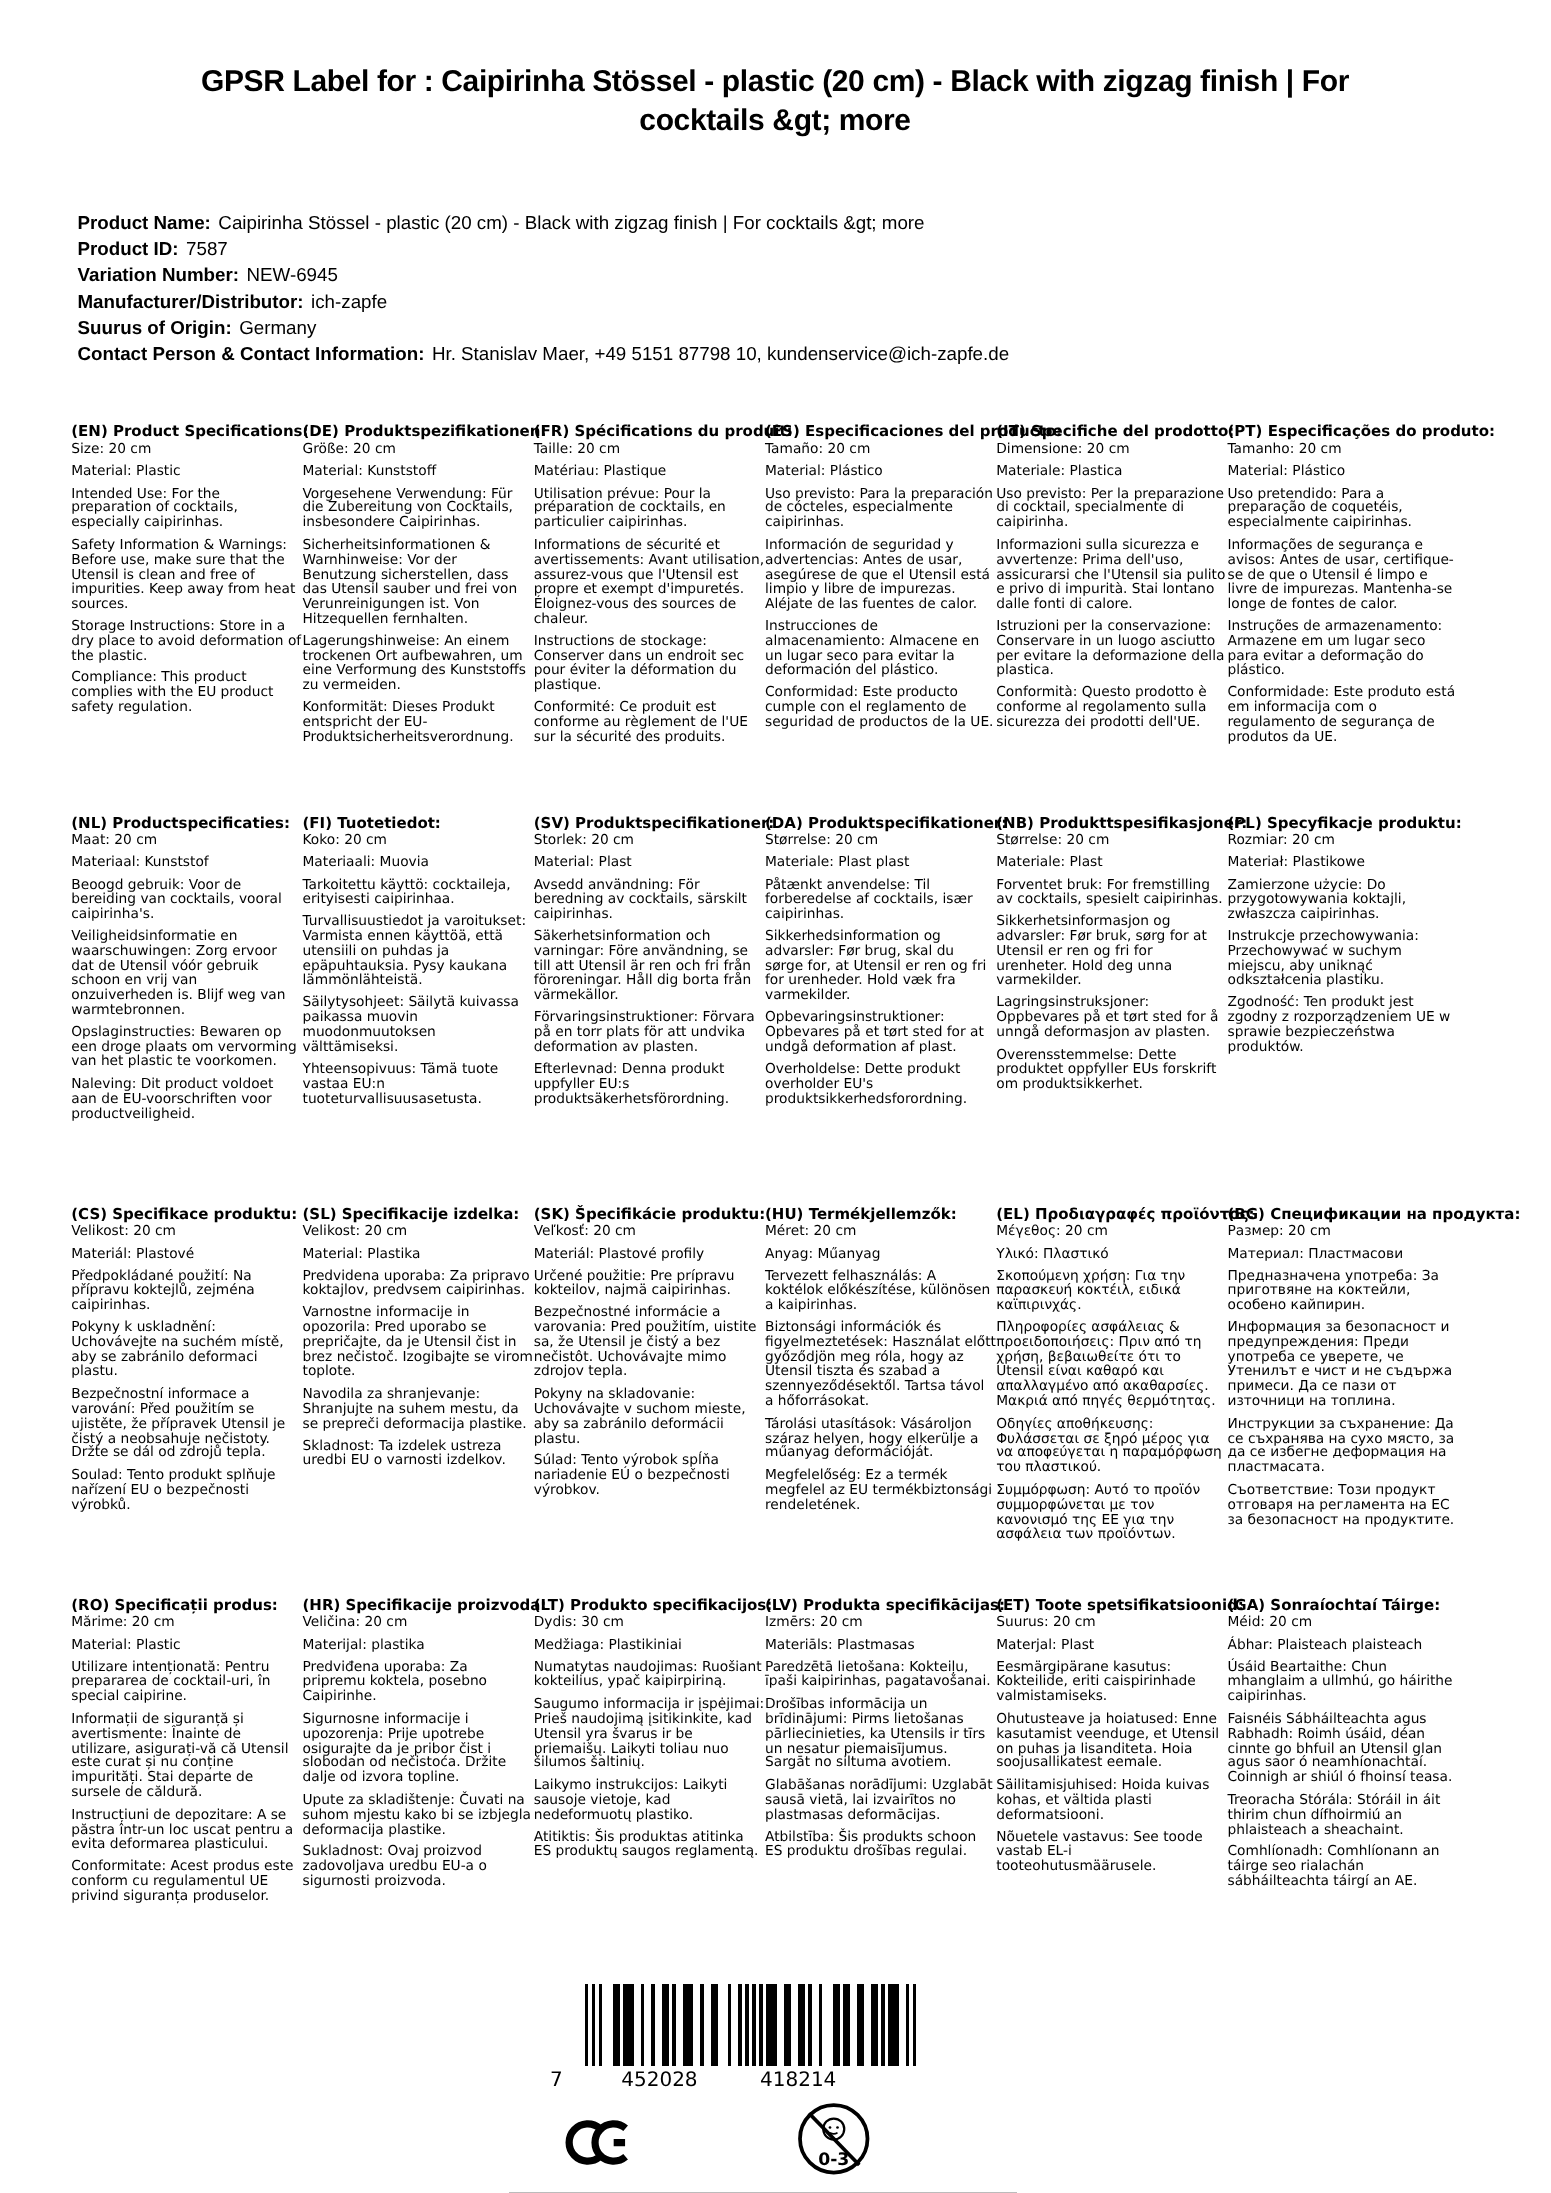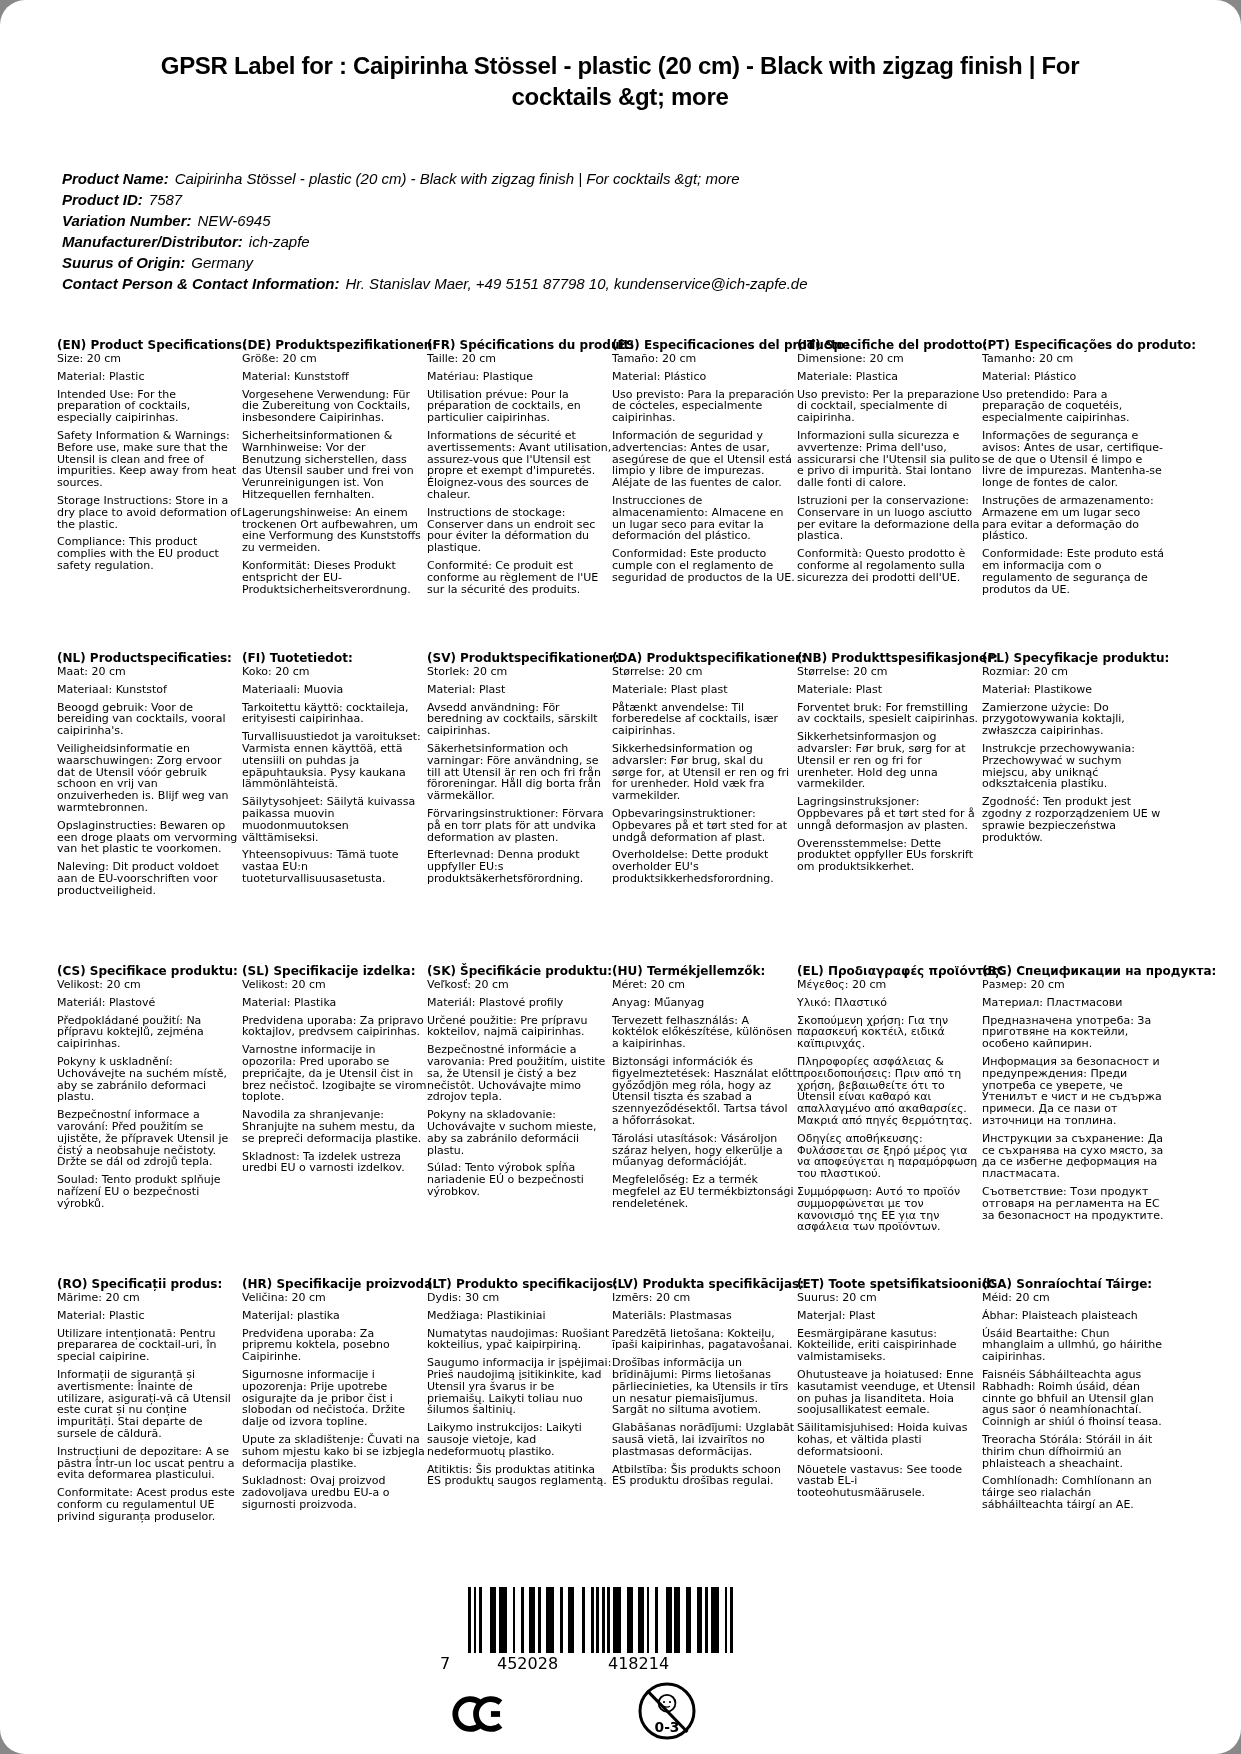--- a/index.html
+++ b/index.html
@@ -1,33 +1,32 @@
 <!DOCTYPE html>
 <html><head>
 <meta charset="utf-8">
 <style>
   html,body{margin:0;padding:0;background:#888;}
   .page{
     position:relative; width:1241px; height:1754px; margin:0 auto;
     background:#ffffff; color:#000; overflow:hidden;
     font-family:"DejaVu Sans", sans-serif;
-    border-radius:25px;
   }
   .doc-title{
     position:absolute; top:50px; left:120px; width:1000px;
     text-align:center; font-family:"Liberation Sans", sans-serif;
     font-weight:bold; font-size:24px; line-height:31px;
     letter-spacing:-0.3px;
   }
   .info{
     position:absolute; left:62px; top:168px;
     font-family:"Liberation Sans", sans-serif;
     font-size:15px; line-height:21px;
   }
-  .info-row{white-space:nowrap;font-style:italic;}
+  .info-row{white-space:nowrap;}
   .info-label{font-weight:bold;}
   .info-value{font-weight:normal; margin-left:6px;}
   .grid{
     position:absolute; left:57px; top:338px; width:1180px;
     display:grid; grid-template-columns:repeat(6,185px);
     column-gap:0; grid-auto-rows:313px;
   }
   .lang-block{overflow:visible;}
   .lang-heading{
     font-weight:bold; font-size:12px; line-height:14px;

